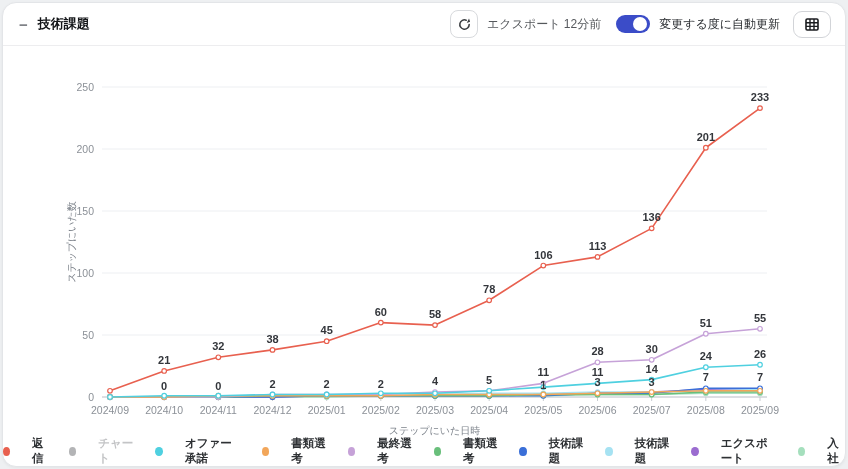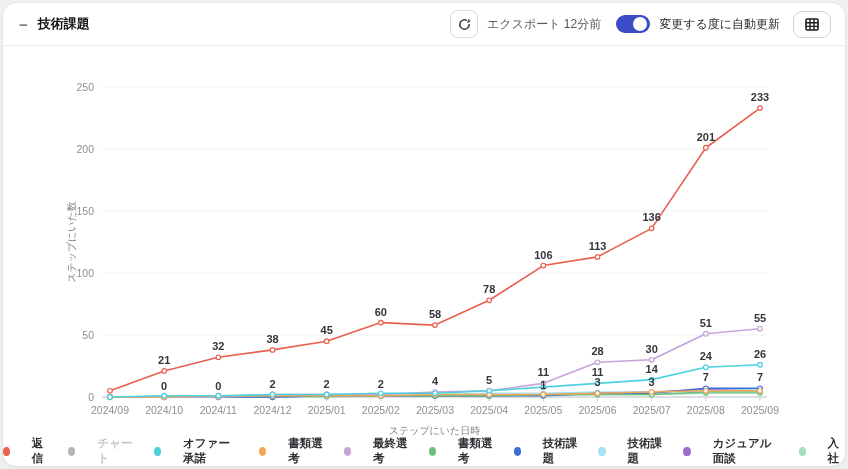--- a/index.html
+++ b/index.html
@@ -328,21 +328,21 @@
         <span class="legend-item">
           <span class="legend-dot" style="background: rgb(58, 111, 216);"></span>
           <span class="legend-label">技術課題</span>
         </span>
         <span class="legend-item">
           <span class="legend-dot" style="background: rgb(166, 226, 242);"></span>
           <span class="legend-label">技術課題</span>
         </span>
         <span class="legend-item">
           <span class="legend-dot" style="background: rgb(155, 108, 208);"></span>
-          <span class="legend-label">カジュアル面談</span>
+          <span class="legend-label">エクスポート</span>
         </span>
         <span class="legend-item">
           <span class="legend-dot" style="background: rgb(165, 223, 189);"></span>
           <span class="legend-label">入社</span>
         </span>
       </div>
   </div>
 </div>
 
 </body></html>

